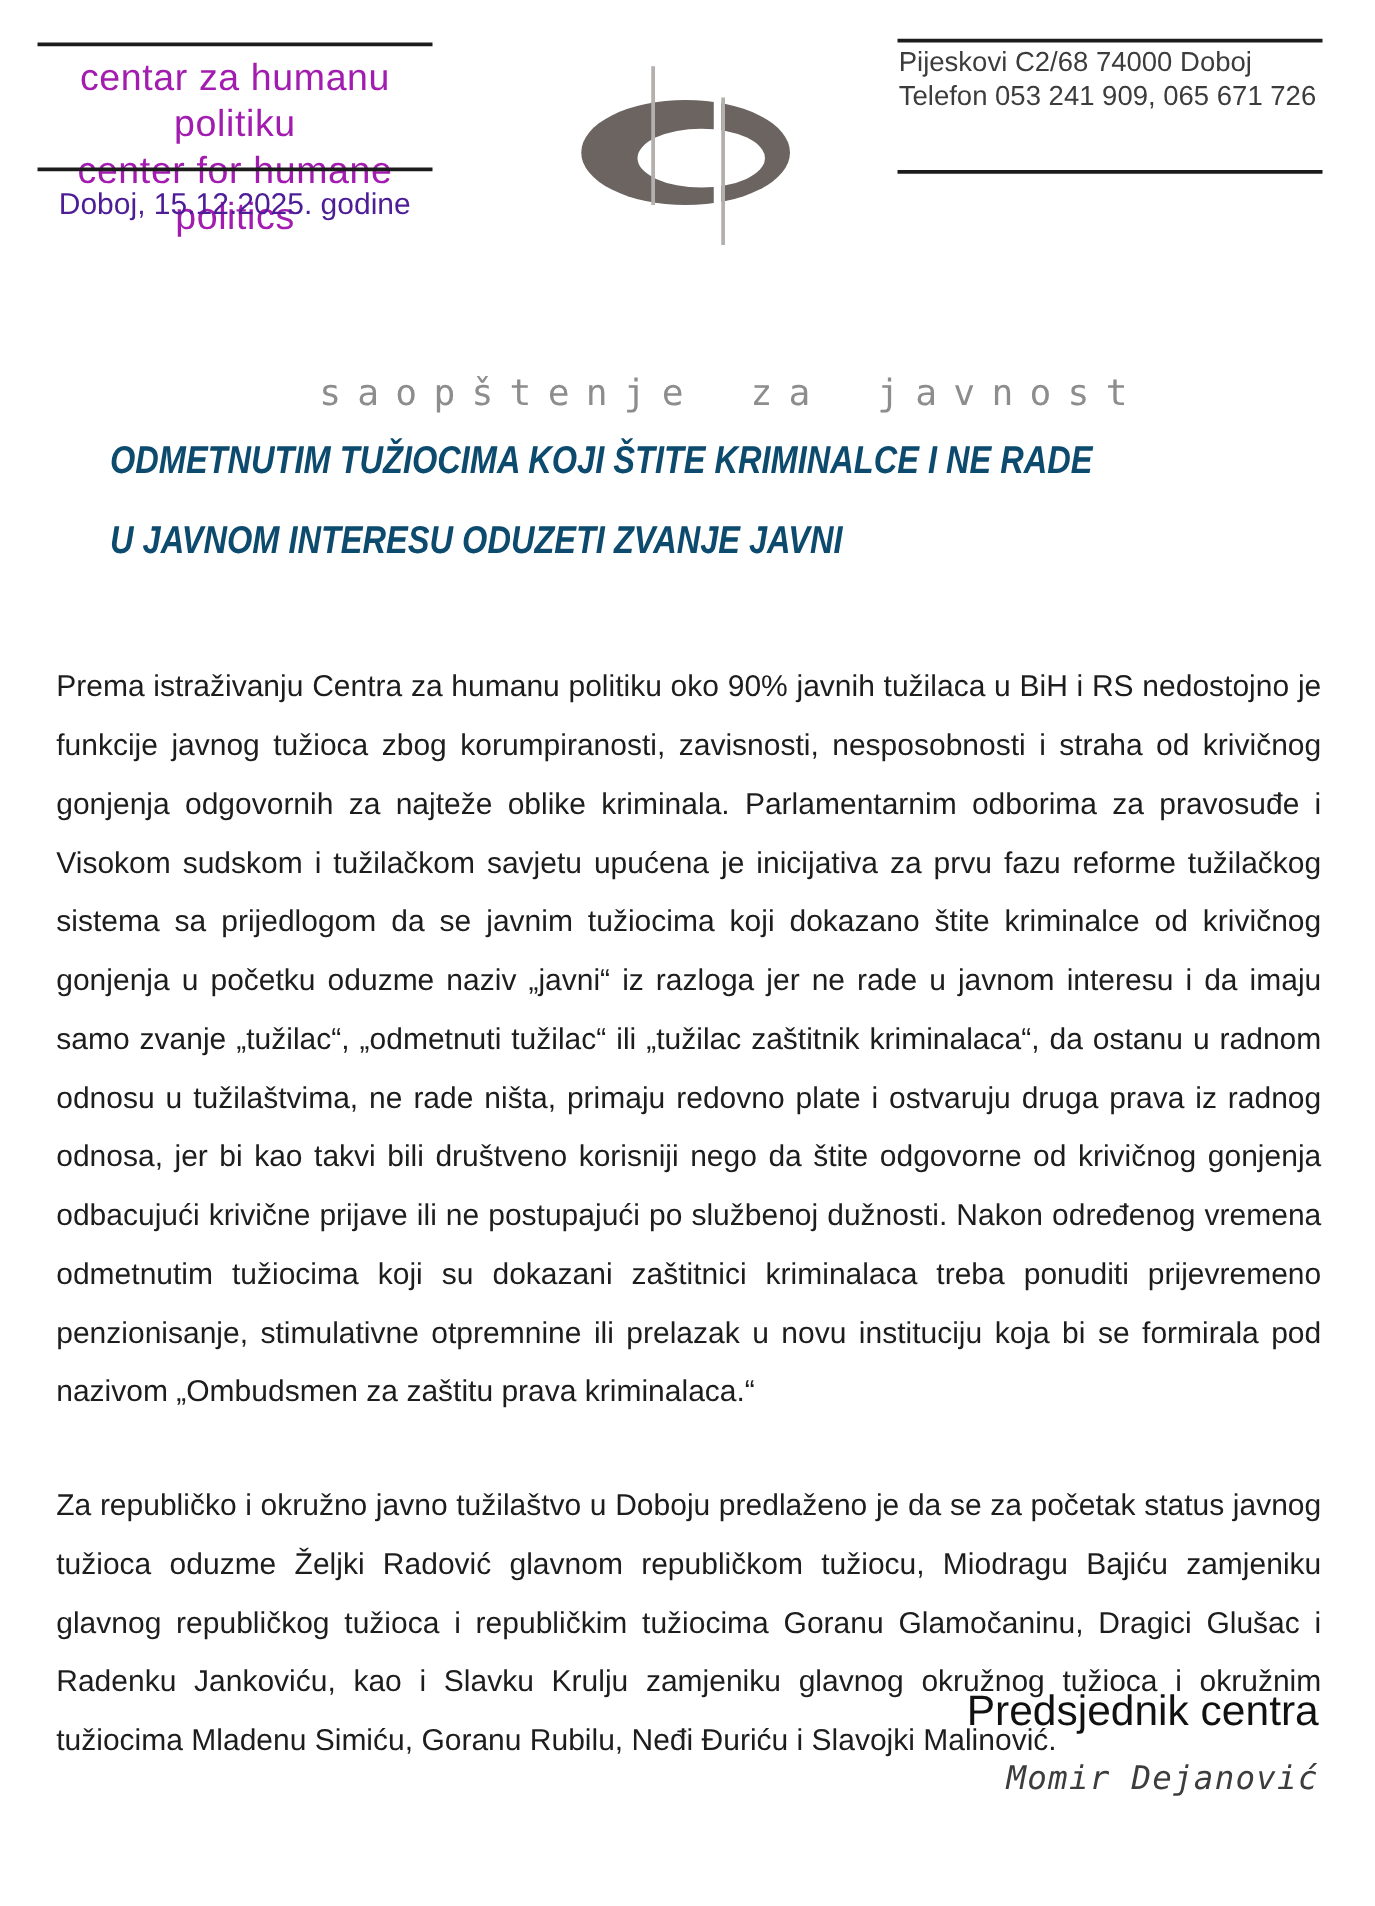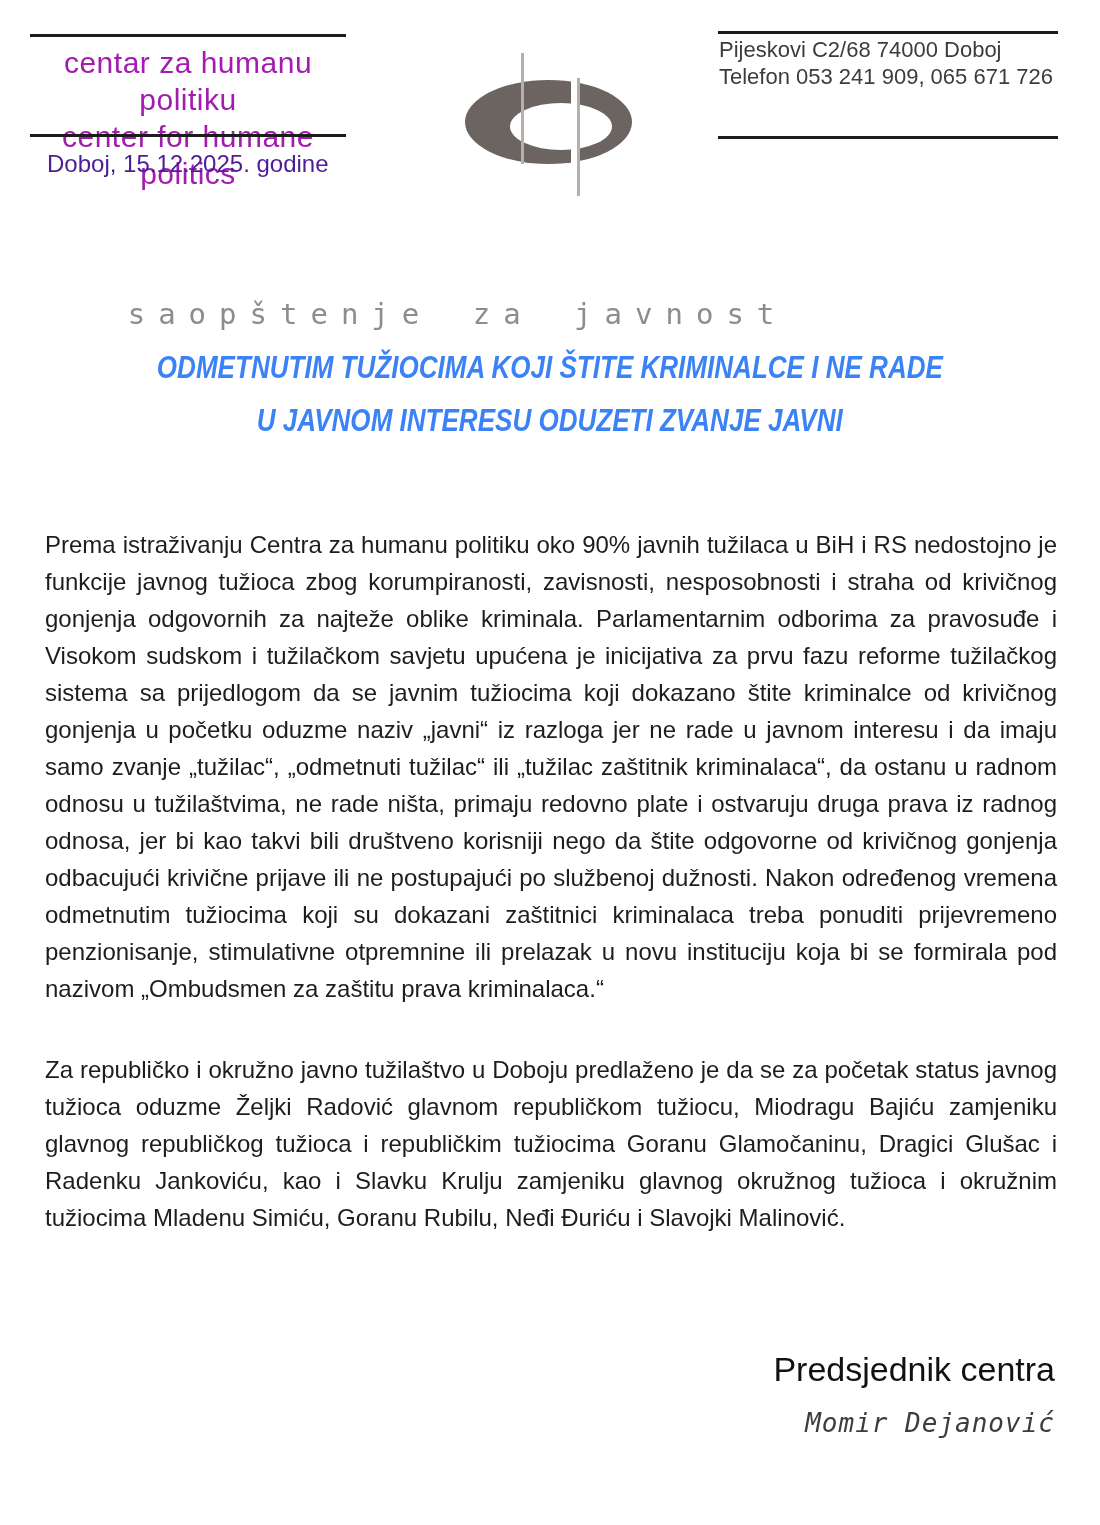--- a/index.html
+++ b/index.html
@@ -47,39 +47,39 @@
     background:#ffffff;
   }
   .logo-line {
     position:absolute; width:3px; background:#b3b0ad;
   }
   .logo-line-left  { left:66px;  top:8px;  height:111px; }
   .logo-line-right { left:122px; top:33px; height:118px; }
 
   .kicker {
     position:absolute; left:0; top:297px; width:915px;
-    text-align:center;
+    text-align:right;
     font-family:"DejaVu Sans Mono", monospace;
     font-size:29px; letter-spacing:13px; word-spacing:10px;
     color:#8d8d8d;
   }
   .title {
     position:absolute; left:0; top:350px; width:1100px;
-    display:flex; flex-direction:column; align-items:center; row-gap:18px;
-    color:#3b82f6;
+    display:flex; flex-direction:column; row-gap:29px;
+    color:#0c4a6e;
   }
   .title-line {
     font-weight:bold; font-style:italic;
     font-size:31px; line-height:35px; white-space:nowrap;
     transform:scaleX(0.84); transform-origin:center;
   }
 
   .body-text {
     position:absolute; left:45px; top:526px; width:1012px;
-    color:#1d1d1d; font-size:24px; line-height:37px;
+    color:#1d1d1d; font-size:24px; line-height:47px;
     text-align:justify;
   }
   .para2 { margin-top:44px; }
 
   .signoff {
     position:absolute; right:45px; top:1352px;
     text-align:right;
   }
   .signoff-role { color:#111111; font-size:34px; line-height:34px; }
   .signature {

